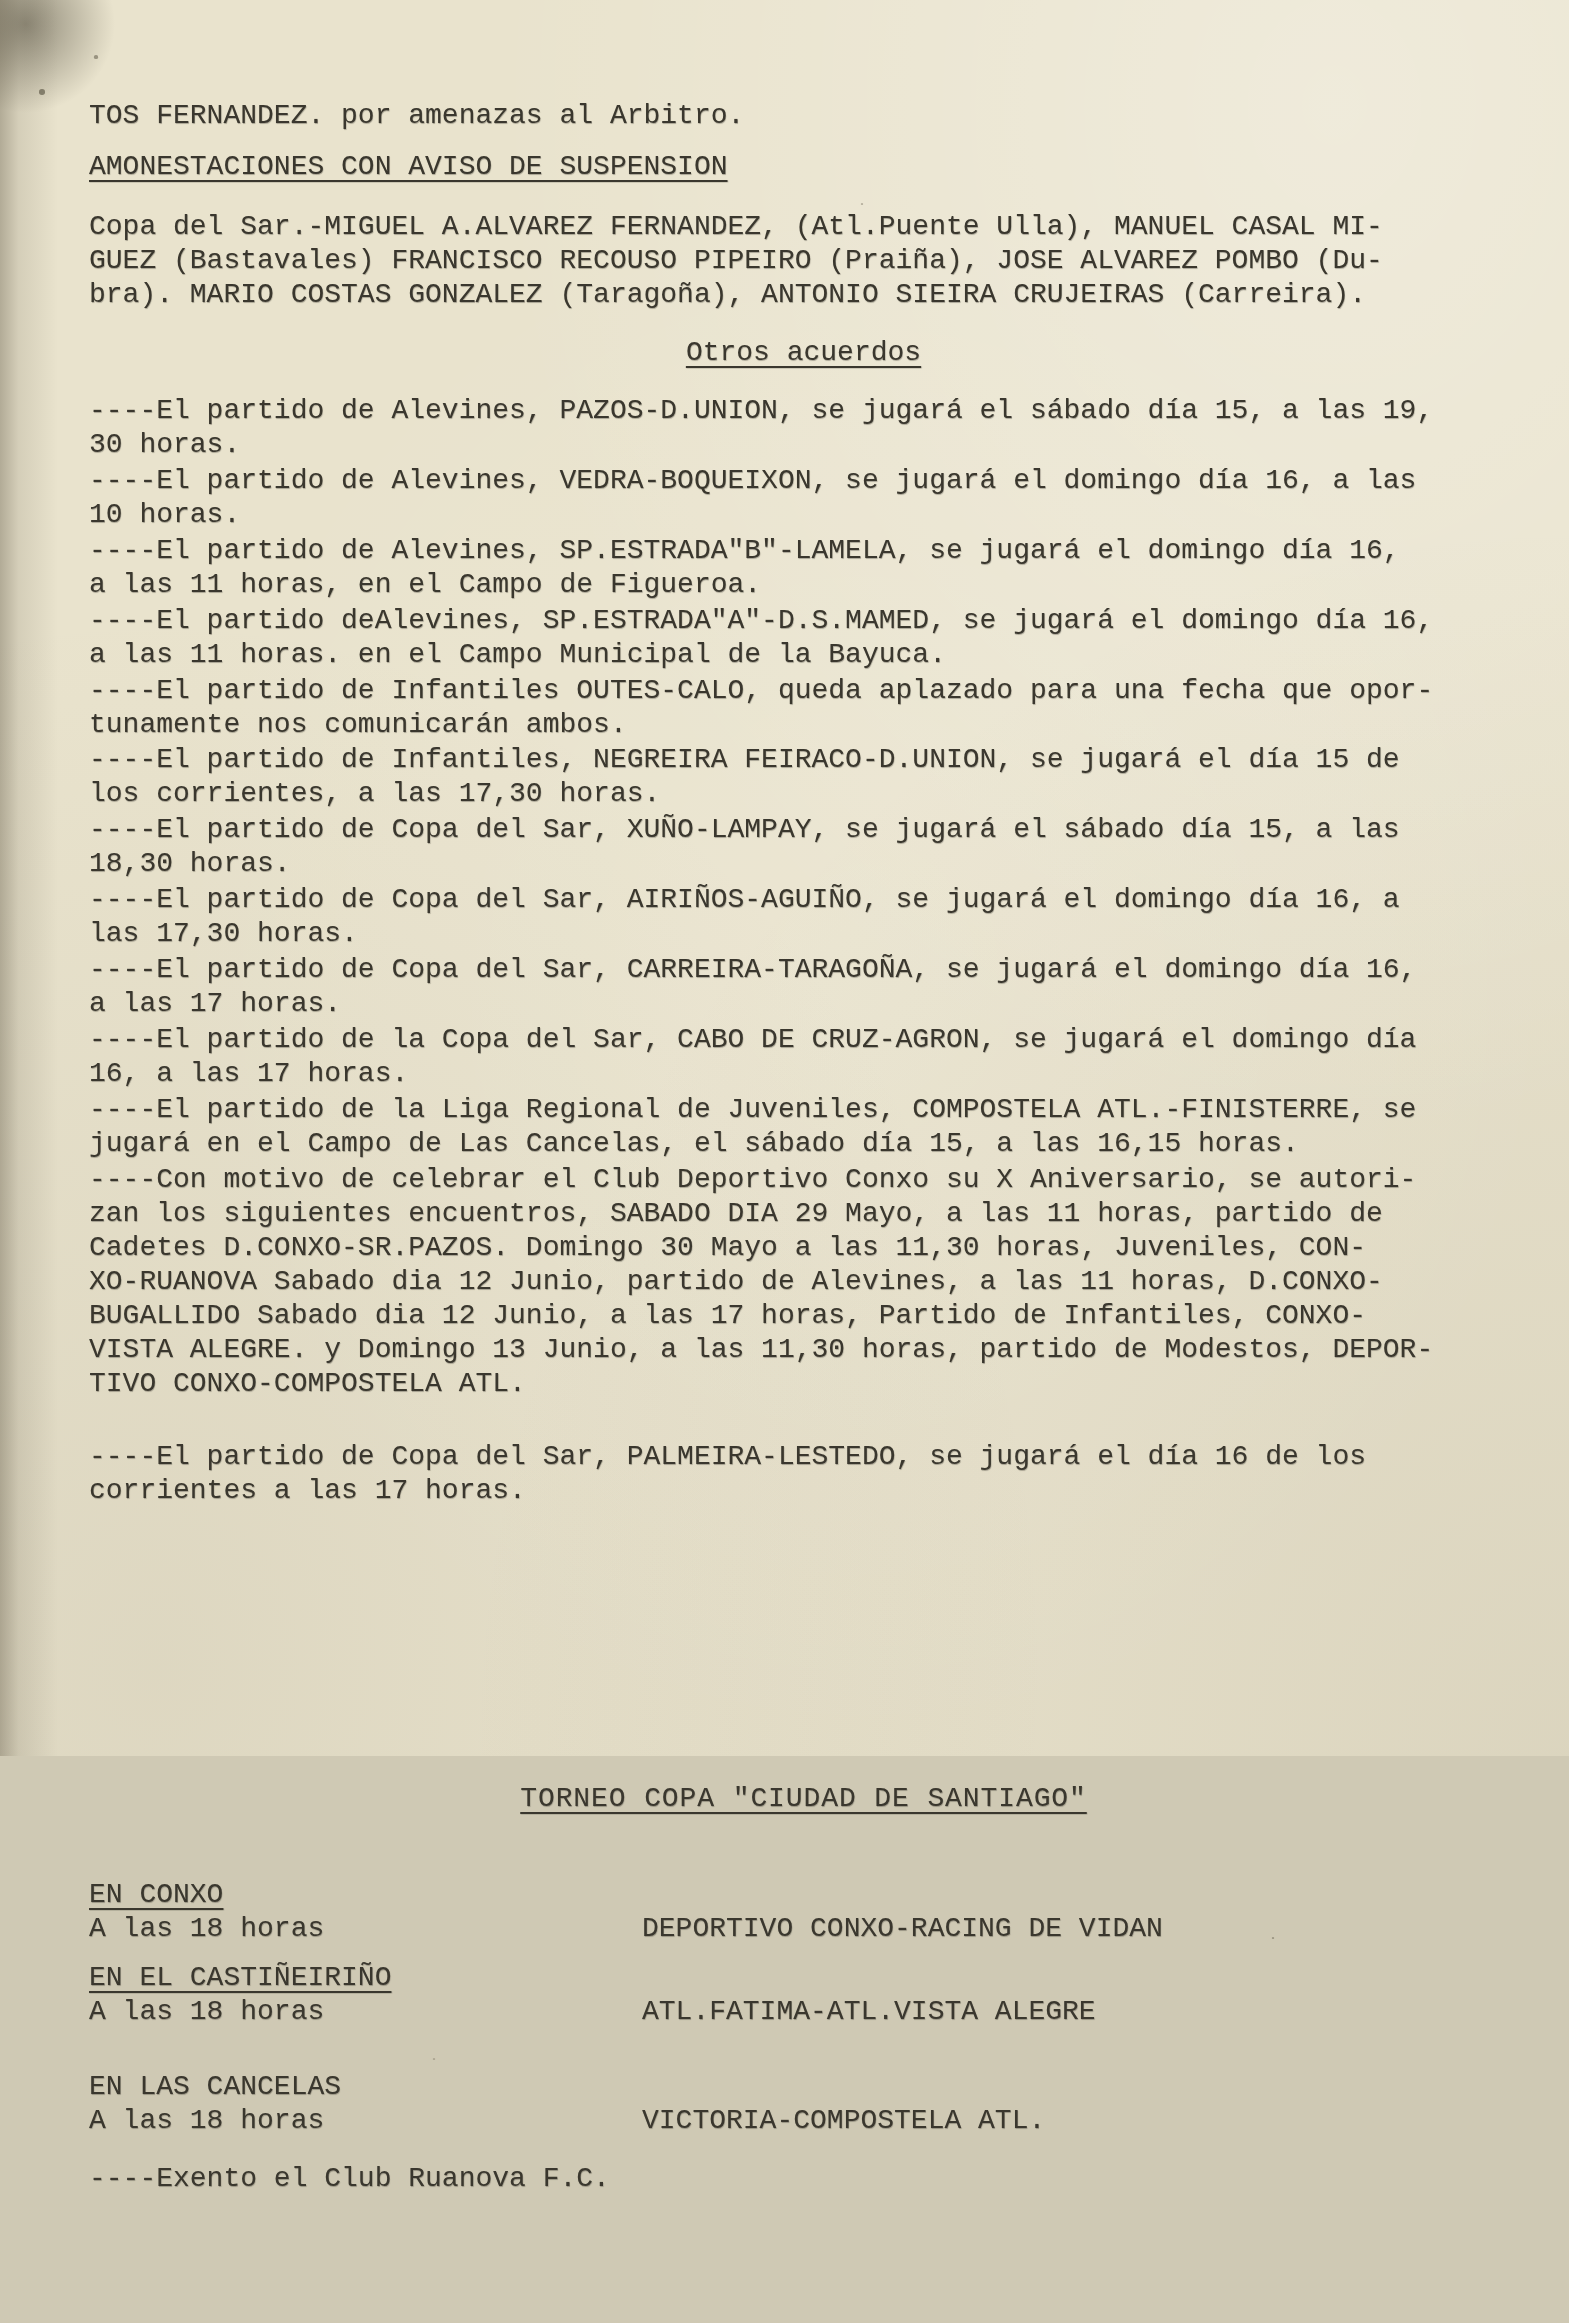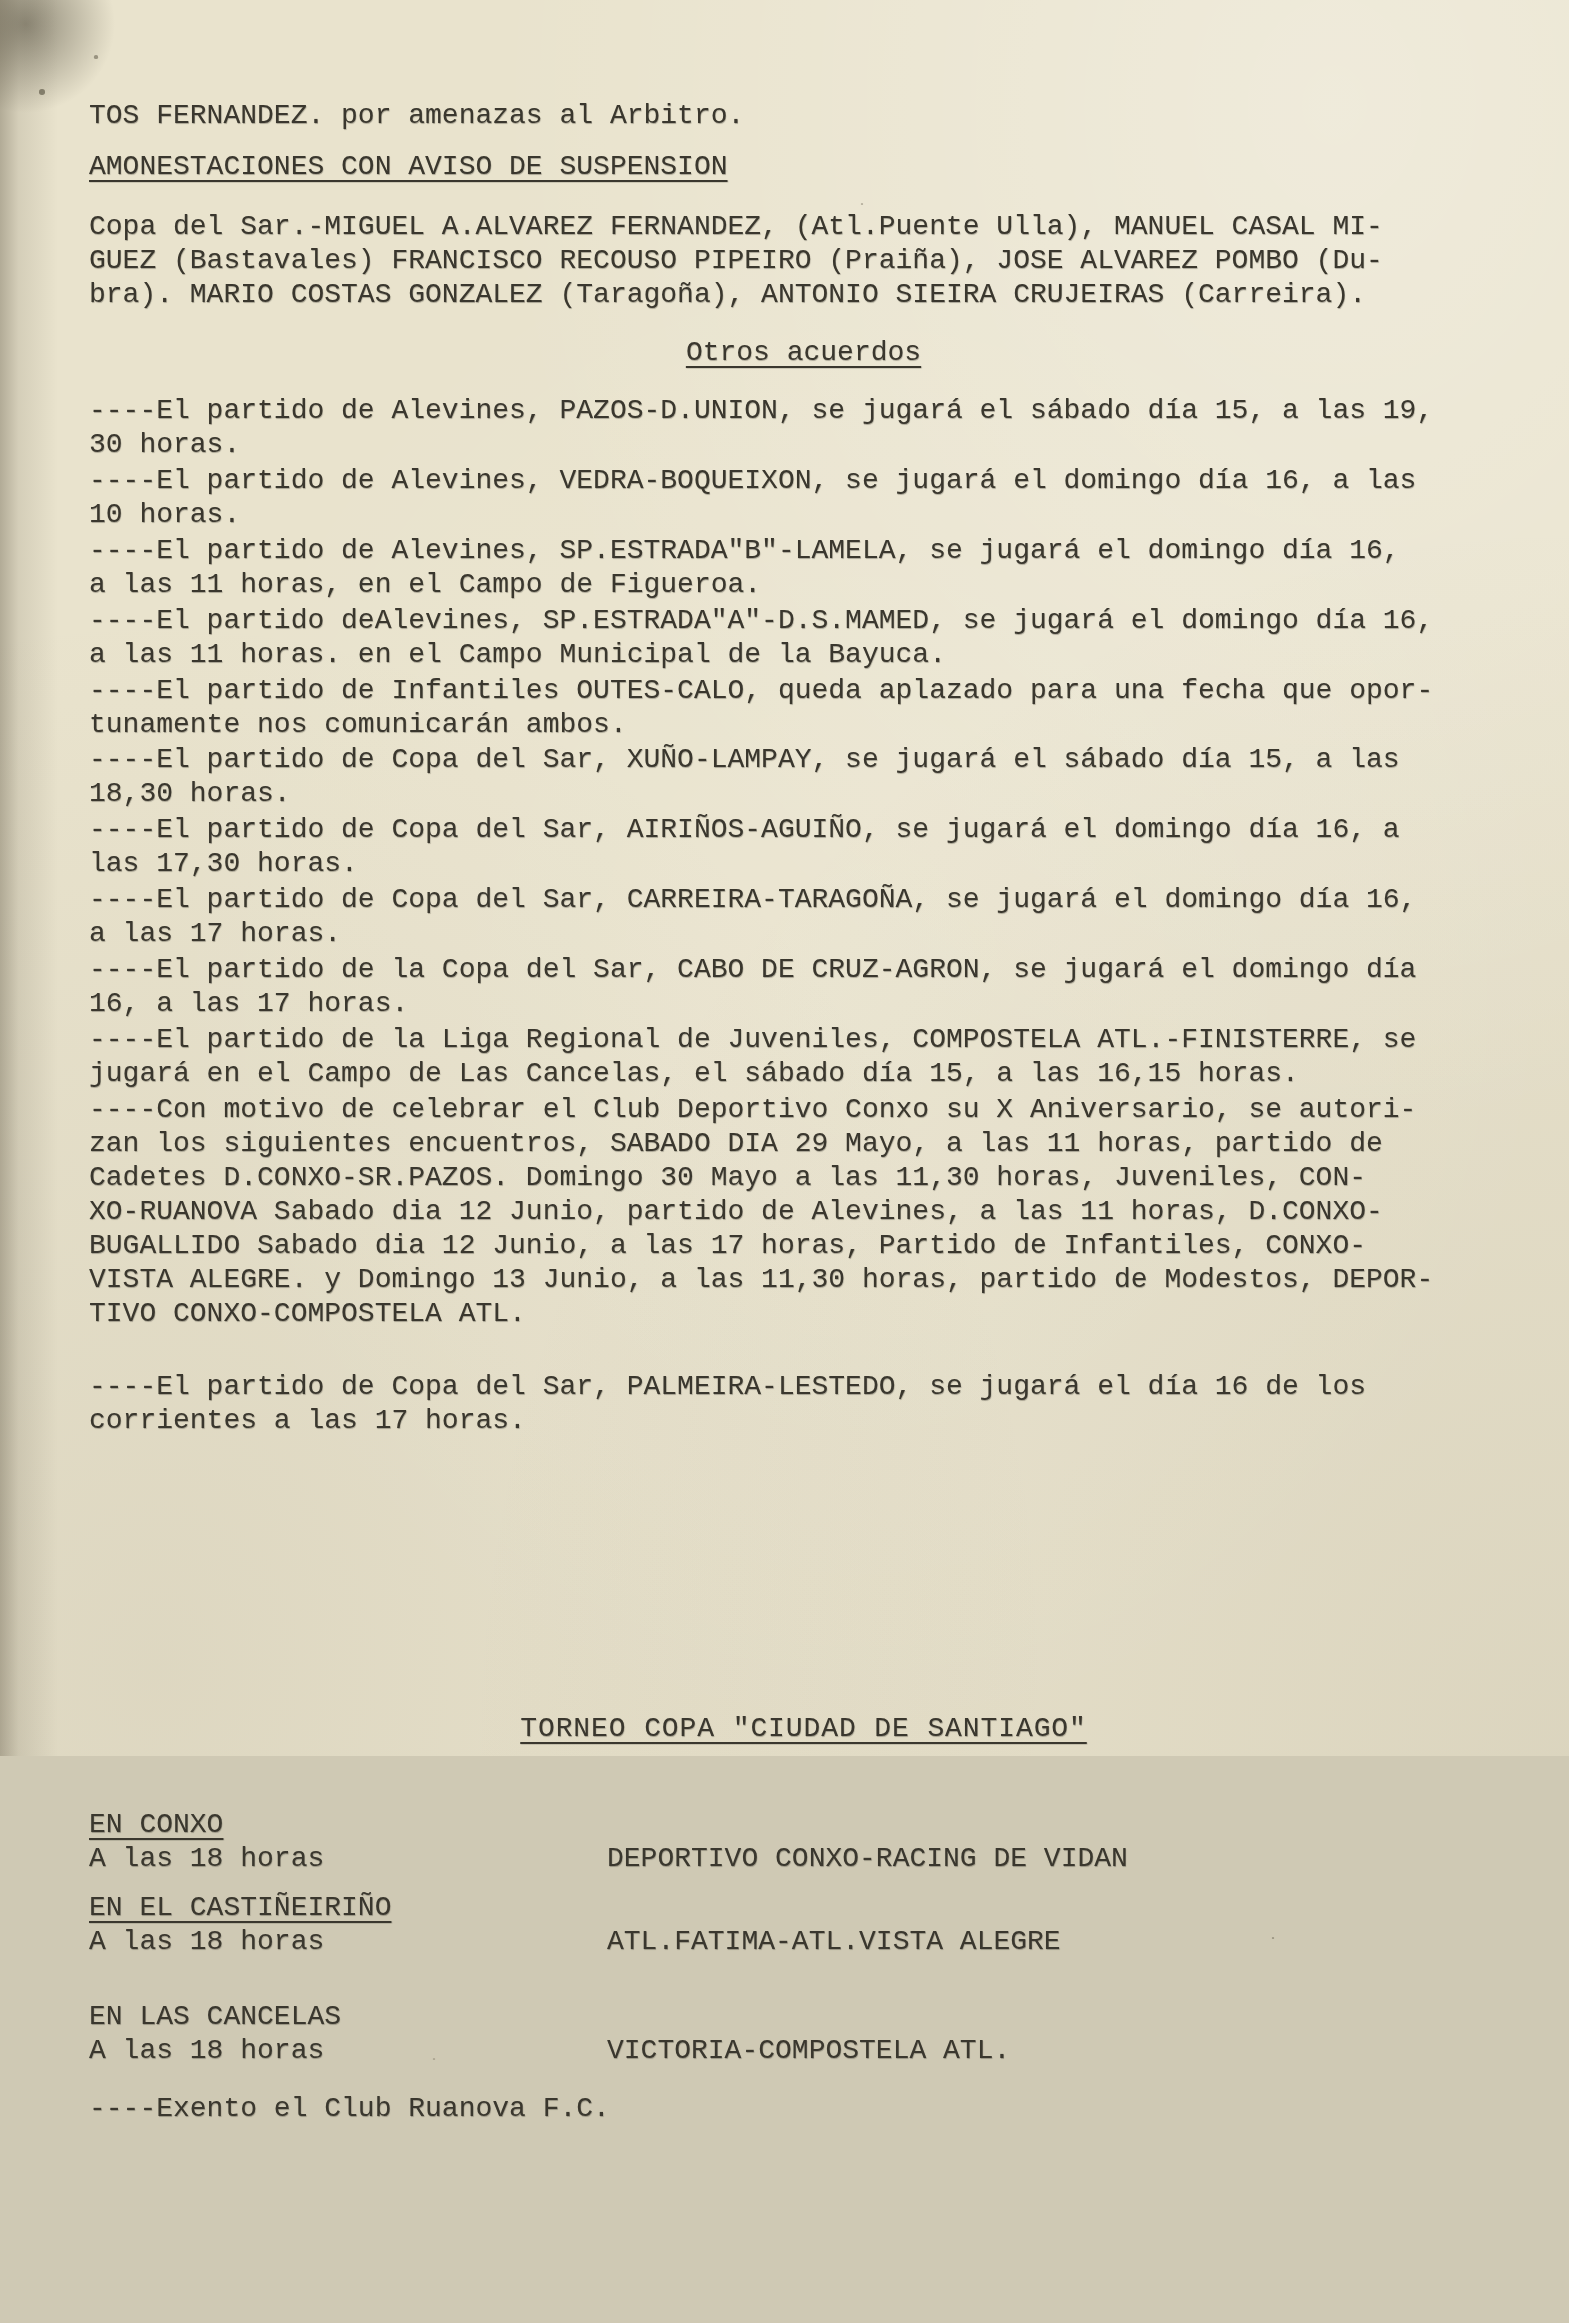--- a/index.html
+++ b/index.html
@@ -33,21 +33,21 @@
   .centered{text-align:center;}
   .otros-heading{margin-bottom:24px;margin-top:14px;}
   .acuerdos p{margin:0 0 1.9px 0;}
   .acuerdos p.last-item{margin-top:39px;}
   .big-gap{height:272px;}
   .torneo-heading{margin-bottom:62px;letter-spacing:0.9px;}
   .torneo-date{margin-bottom:32px;}
   .fixture{margin-bottom:15px;}
   .fixture .venue{text-decoration:underline;text-underline-offset:5.6px;text-decoration-thickness:1.9px;}
   .fixture.no-underline .venue{text-decoration:none;}
-  .fixture .row{display:flex;}
+  .fixture .row{display:flex;gap:35px;}
   .fixture .time{display:inline-block;width:518px;flex:0 0 518px;}
   .fixture.f2{margin-bottom:41px;}
   .fixture.f3{margin-bottom:24px;}
   .exempt{margin-top:2px;}
   
   .speck{
     position:absolute;width:5.6px;height:5.6px;border-radius:50%;
     background:rgba(70,64,48,0.55);
     box-shadow:
       54px -35px 0 -0.9px rgba(70,64,48,0.45),
@@ -79,20 +79,22 @@
       <p class="t">----El partido de Alevines, PAZOS-D.UNION, se jugará el sábado día 15, a las 19,
 30 horas.</p>
       <p class="t">----El partido de Alevines, VEDRA-BOQUEIXON, se jugará el domingo día 16, a las
 10 horas.</p>
       <p class="t">----El partido de Alevines, SP.ESTRADA"B"-LAMELA, se jugará el domingo día 16,
 a las 11 horas, en el Campo de Figueroa.</p>
       <p class="t">----El partido deAlevines, SP.ESTRADA"A"-D.S.MAMED, se jugará el domingo día 16,
 a las 11 horas. en el Campo Municipal de la Bayuca.</p>
       <p class="t">----El partido de Infantiles OUTES-CALO, queda aplazado para una fecha que opor-
 tunamente nos comunicarán ambos.</p>
+      <p class="t">----El partido de Infantiles, NEGREIRA FEIRACO-D.UNION, se jugará el día 15 de
+los corrientes, a las 17,30 horas.</p>
       <p class="t">----El partido de Copa del Sar, XUÑO-LAMPAY, se jugará el sábado día 15, a las
 18,30 horas.</p>
       <p class="t">----El partido de Copa del Sar, AIRIÑOS-AGUIÑO, se jugará el domingo día 16, a
 las 17,30 horas.</p>
       <p class="t">----El partido de Copa del Sar, CARREIRA-TARAGOÑA, se jugará el domingo día 16,
 a las 17 horas.</p>
       <p class="t">----El partido de la Copa del Sar, CABO DE CRUZ-AGRON, se jugará el domingo día
 16, a las 17 horas.</p>
       <p class="t">----El partido de la Liga Regional de Juveniles, COMPOSTELA ATL.-FINISTERRE, se
 jugará en el Campo de Las Cancelas, el sábado día 15, a las 16,15 horas.</p>

